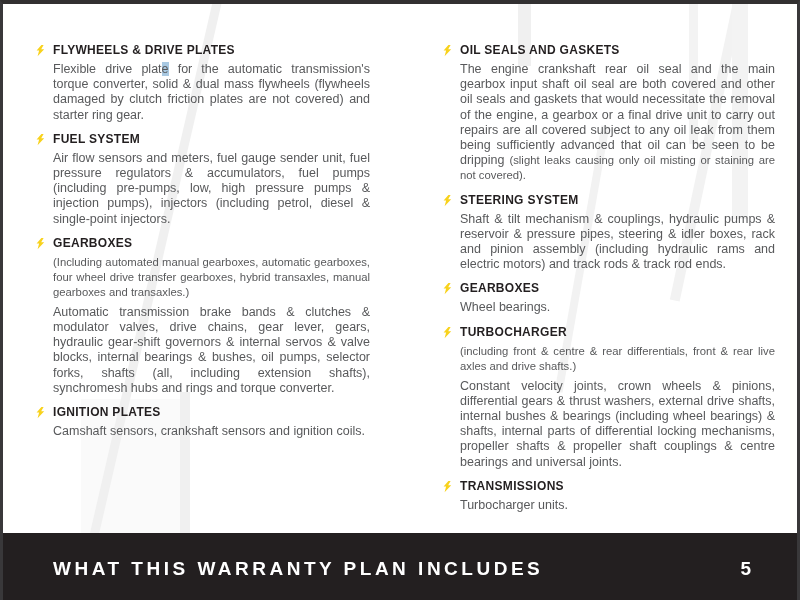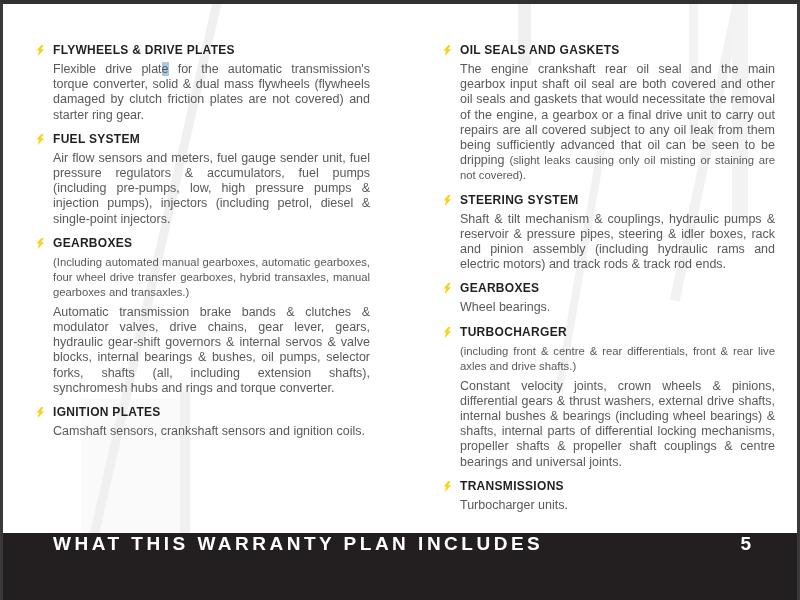--- a/index.html
+++ b/index.html
@@ -33,21 +33,21 @@
   .para{
     margin:0 0 9px 17px;text-align:justify;
     font-size:12.5px;line-height:15.2px;color:#58595b;
   }
   .note{font-size:11.3px;line-height:15px;margin-bottom:5px;}
   .note-inline{font-size:11.3px;}
   .hl{background:#a9c9e2;}
 
   .footer{
     position:absolute;left:0;right:0;bottom:0;height:67px;
-    background:#231f20;display:flex;justify-content:space-between;align-items:flex-start;
+    background:#231f20;display:flex;justify-content:space-between;align-items:flex-end;
     padding:0 46px 20px 50px;box-sizing:border-box;
   }
   .footer-title{
     color:#ffffff;font-size:19px;font-weight:bold;letter-spacing:3.5px;
   }
   .page-num{color:#ffffff;font-size:19px;font-weight:bold;}
 </style>
 </head>
 <body>
 

